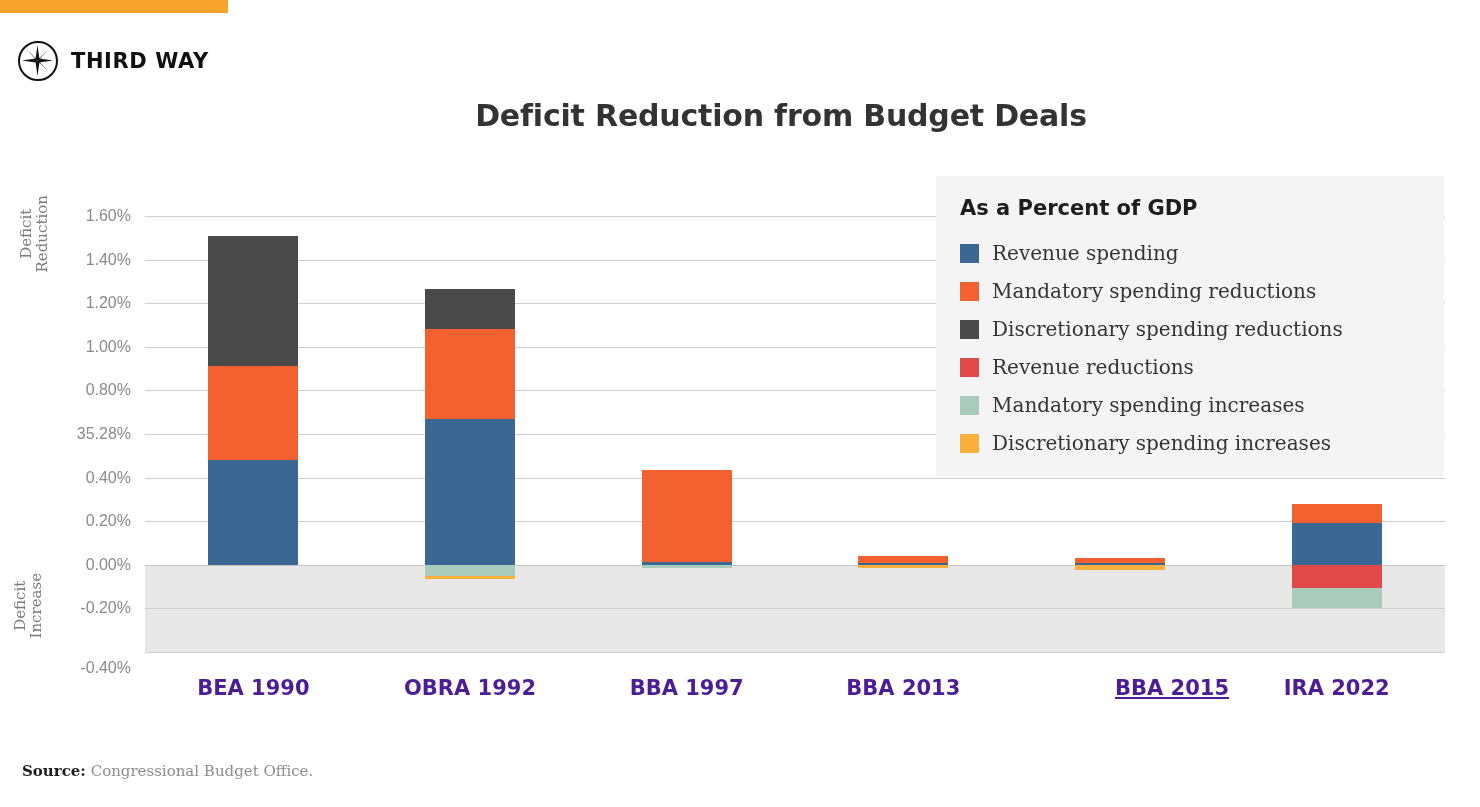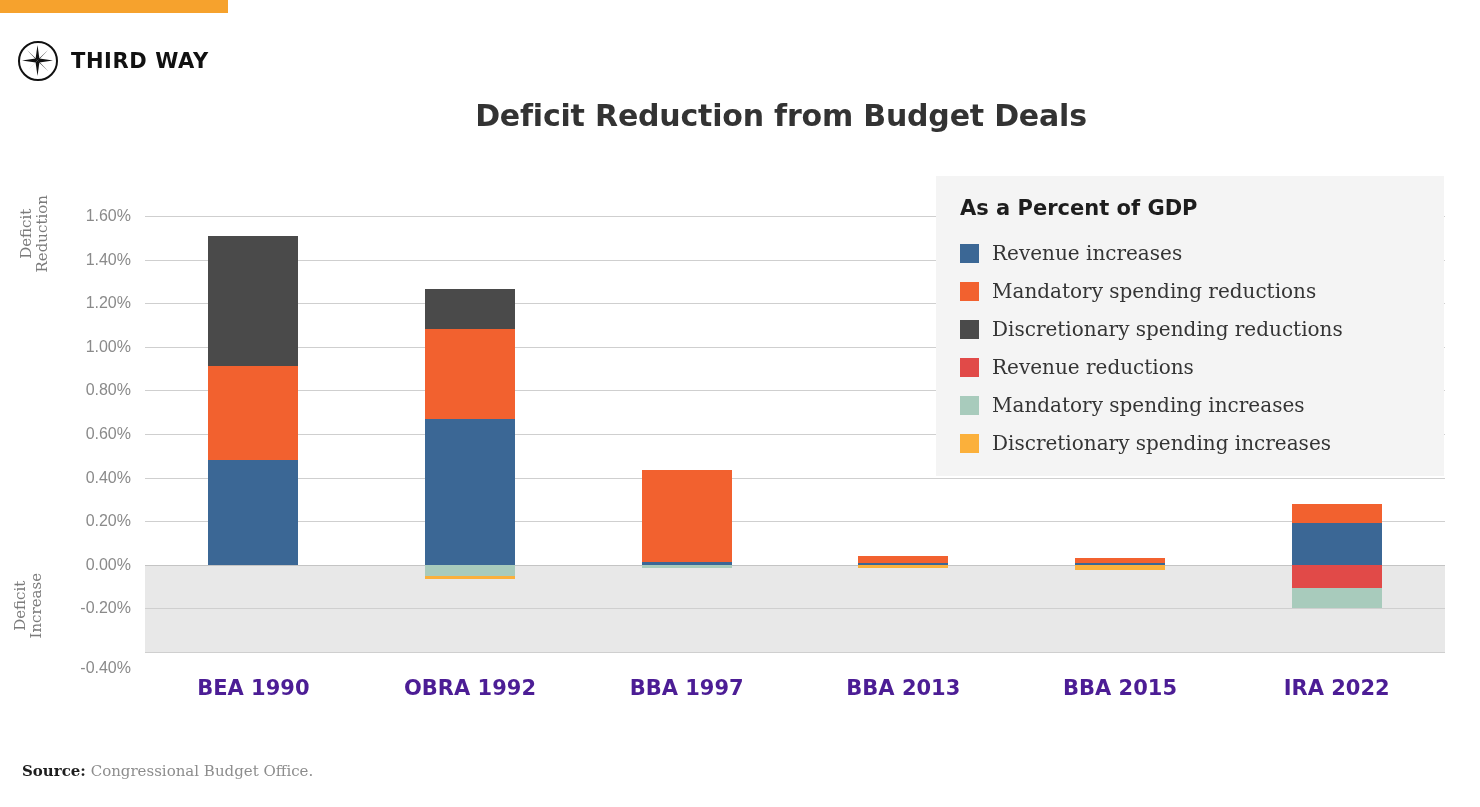--- a/index.html
+++ b/index.html
@@ -291,43 +291,43 @@
         </div>
       </div>
   </div>
 
   <div id="yticks">
       <div class="ytick" style="top: 216px;">1.60%</div>
       <div class="ytick" style="top: 259.6px;">1.40%</div>
       <div class="ytick" style="top: 303.2px;">1.20%</div>
       <div class="ytick" style="top: 346.8px;">1.00%</div>
       <div class="ytick" style="top: 390.4px;">0.80%</div>
-      <div class="ytick" style="top: 434px;">0.60%</div>
+      <div class="ytick" style="top: 434px;">35.28%</div>
       <div class="ytick" style="top: 477.6px;">0.40%</div>
       <div class="ytick" style="top: 521.2px;">0.20%</div>
       <div class="ytick" style="top: 564.8px;">0.00%</div>
       <div class="ytick" style="top: 608.4px;">-0.20%</div>
       <div class="ytick" style="top: 668px;">-0.40%</div>
     </div>
   <div id="xlabels">
       <div class="xlabel" style="left: 253.333px;">BEA 1990</div>
       <div class="xlabel" style="left: 470px;">OBRA 1992</div>
       <div class="xlabel" style="left: 686.667px;">BBA 1997</div>
       <div class="xlabel" style="left: 903.333px;">BBA 2013</div>
-      <div class="xlabel" style="left: 1120px;">BBA 2015</div>
+      <div class="xlabel" style="left: 1172px; text-decoration: underline;">BBA 2015</div>
       <div class="xlabel" style="left: 1336.67px;">IRA 2022</div>
     </div>
 </div>
 
 <div id="legend">
   <div id="legend-title">As a Percent of GDP</div>
   <div id="legend-items">
       <div class="legend-item">
         <span class="legend-swatch" style="background: rgb(59, 103, 149);"></span>
-        <span class="legend-label">Revenue increases</span>
+        <span class="legend-label">Revenue spending</span>
       </div>
       <div class="legend-item">
         <span class="legend-swatch" style="background: rgb(242, 97, 47);"></span>
         <span class="legend-label">Mandatory spending reductions</span>
       </div>
       <div class="legend-item">
         <span class="legend-swatch" style="background: rgb(74, 74, 74);"></span>
         <span class="legend-label">Discretionary spending reductions</span>
       </div>
       <div class="legend-item">

